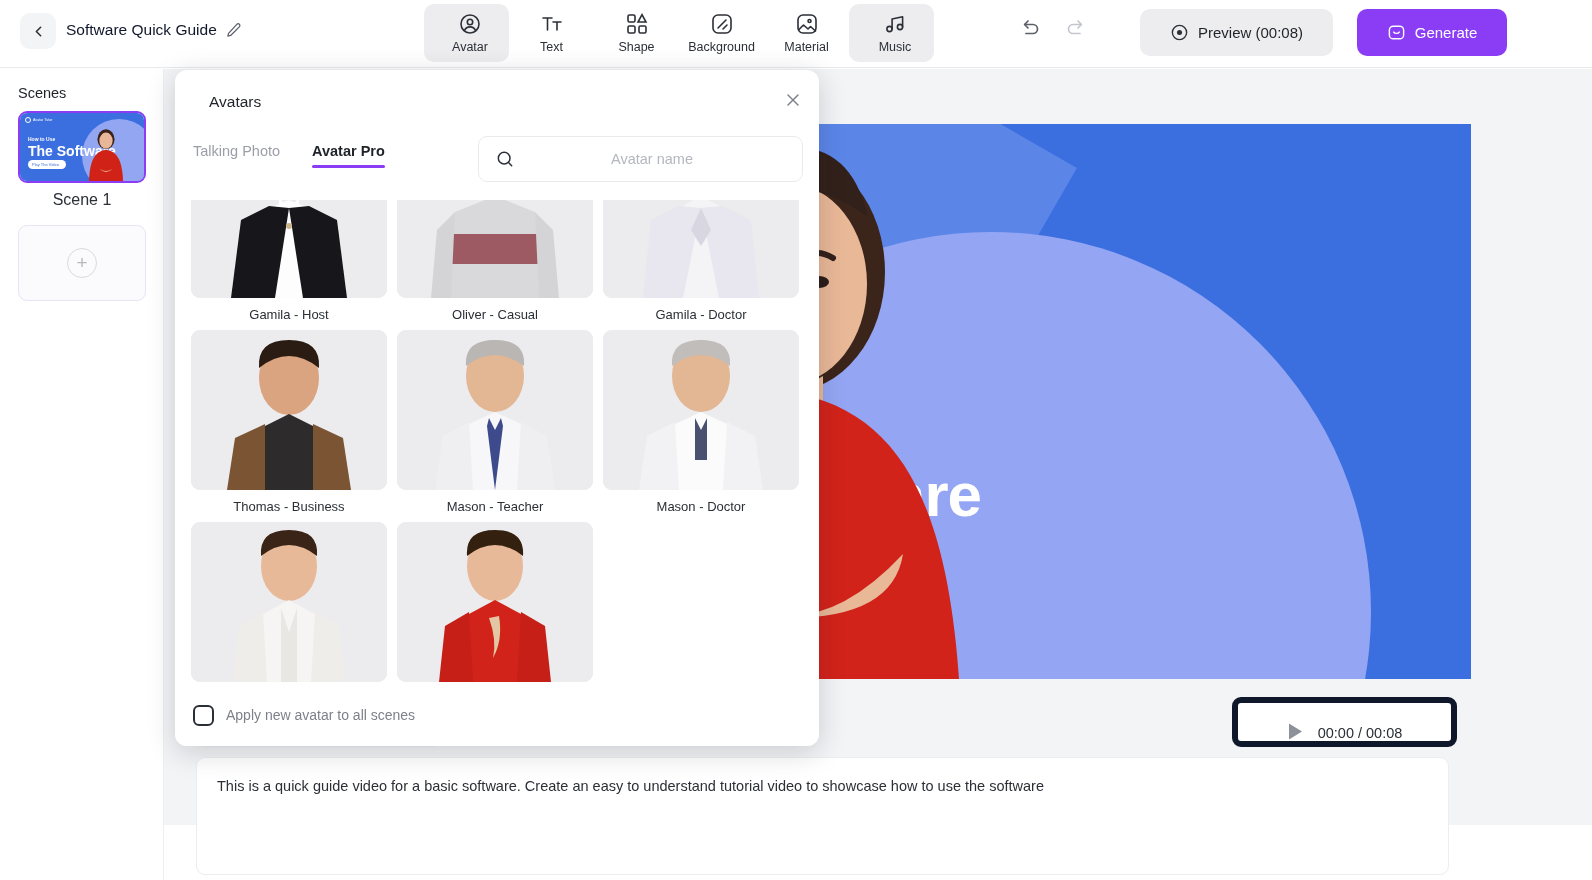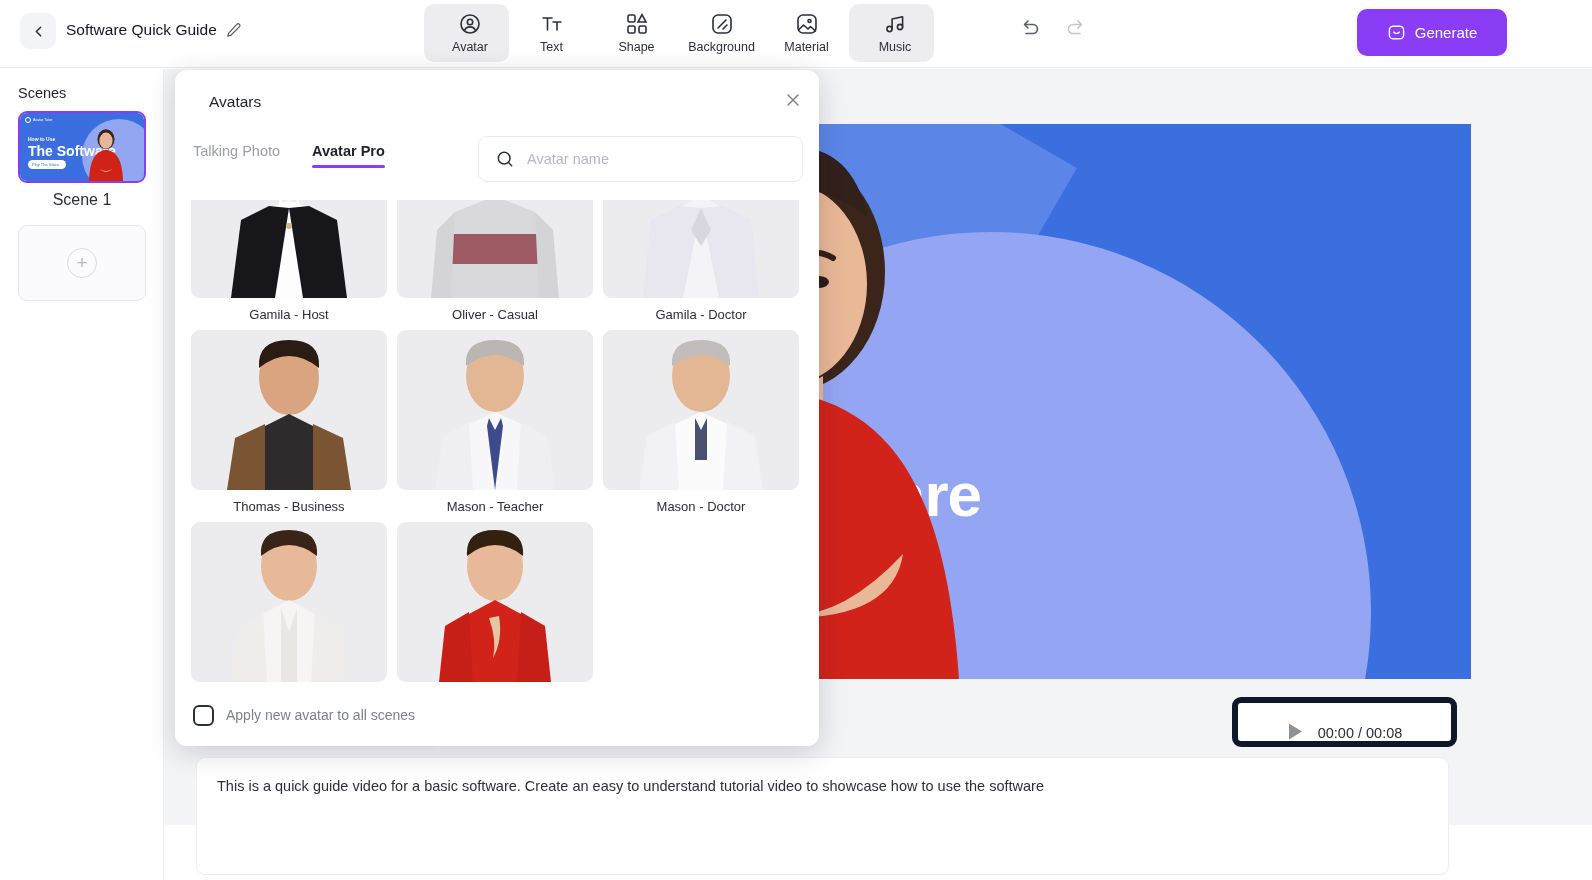--- a/index.html
+++ b/index.html
@@ -100,21 +100,21 @@
   .modal-close { position:absolute; right:16px; top:20px; cursor:pointer; }
   .m-tabs { position:absolute; left:18px; top:73px; display:flex; gap:0; }
   .m-tab { font-size:14.5px; color:#9b9ea6; padding:0 0 9px 0; margin-right:32px; cursor:pointer;
            position:relative; }
   .m-tab.active { color:#1f2328; font-weight:bold; }
   .m-tab.active::after { content:""; position:absolute; left:0; right:0; bottom:0; height:3.5px;
                          background:#8b3df5; border-radius:2px; }
   .m-search { position:absolute; left:303px; top:66px; width:325px; height:46px; border:1px solid #e8eaee;
               border-radius:9px; display:flex; align-items:center; padding:0 16px; gap:12px; }
   .m-search input { border:none; outline:none; font-size:14.5px; color:#1f2328; width:250px;
-                    font-family:"Liberation Sans", sans-serif; background:transparent;}
+                    font-family:"Liberation Sans", sans-serif; background:transparent;text-align:center;}
   .m-search input::placeholder { color:#b4b7be; }
 
   .grid-scroll { position:absolute; left:0; top:130px; width:644px; height:548px; overflow:hidden; }
   .grid { position:absolute; left:16px; top:-62px; width:612px; display:flex; flex-wrap:wrap; gap:0 10px; }
   .cell { width:196px; margin-bottom:8px; cursor:pointer; }
   .cell .thumb { width:196px; height:160px; background:#ececee; border-radius:9px; overflow:hidden;
                  position:relative; }
   .cell .nm { text-align:center; font-size:13px; color:#2b2f36; margin-top:9px; }
   .scrollbar { position:absolute; right:8px; top:490px; width:6px; height:78px; border-radius:3px;
                background:#e2e4e8; cursor:pointer; }
@@ -211,20 +211,27 @@
         </svg>
       </div>
       <div class="ur">
         <svg width="24" height="24" viewBox="0 0 24 24" fill="none" stroke="#c3c6cc" stroke-width="1.7" stroke-linecap="round" stroke-linejoin="round">
           <path d="M17 7.5H9a4.5 4.5 0 0 0 0 9h7"></path>
             <polyline points="14 4 17.4 7.5 14 11"></polyline>
         </svg>
       </div>
     </div>
 
+    <div class="preview-btn">
+      <svg width="19" height="19" viewBox="0 0 24 24" fill="none" stroke="#2b2f36" stroke-width="1.7">
+        <circle cx="12" cy="12" r="9"></circle>
+          <circle cx="12" cy="12" r="3.2" fill="#2b2f36" stroke="none"></circle>
+      </svg>
+      <span>Preview (00:08)</span>
+    </div>
 
     <div class="generate-btn">
       <svg width="19" height="19" viewBox="0 0 24 24" fill="none" stroke="#fff" stroke-width="1.8" stroke-linecap="round" stroke-linejoin="round">
         <rect x="3" y="4" width="18" height="16" rx="5"></rect>
           <path d="M8.5 11.5c1.2 2.2 5.8 2.2 7 0"></path>
       </svg>
       <span>Generate</span>
     </div>
   </div>
 

